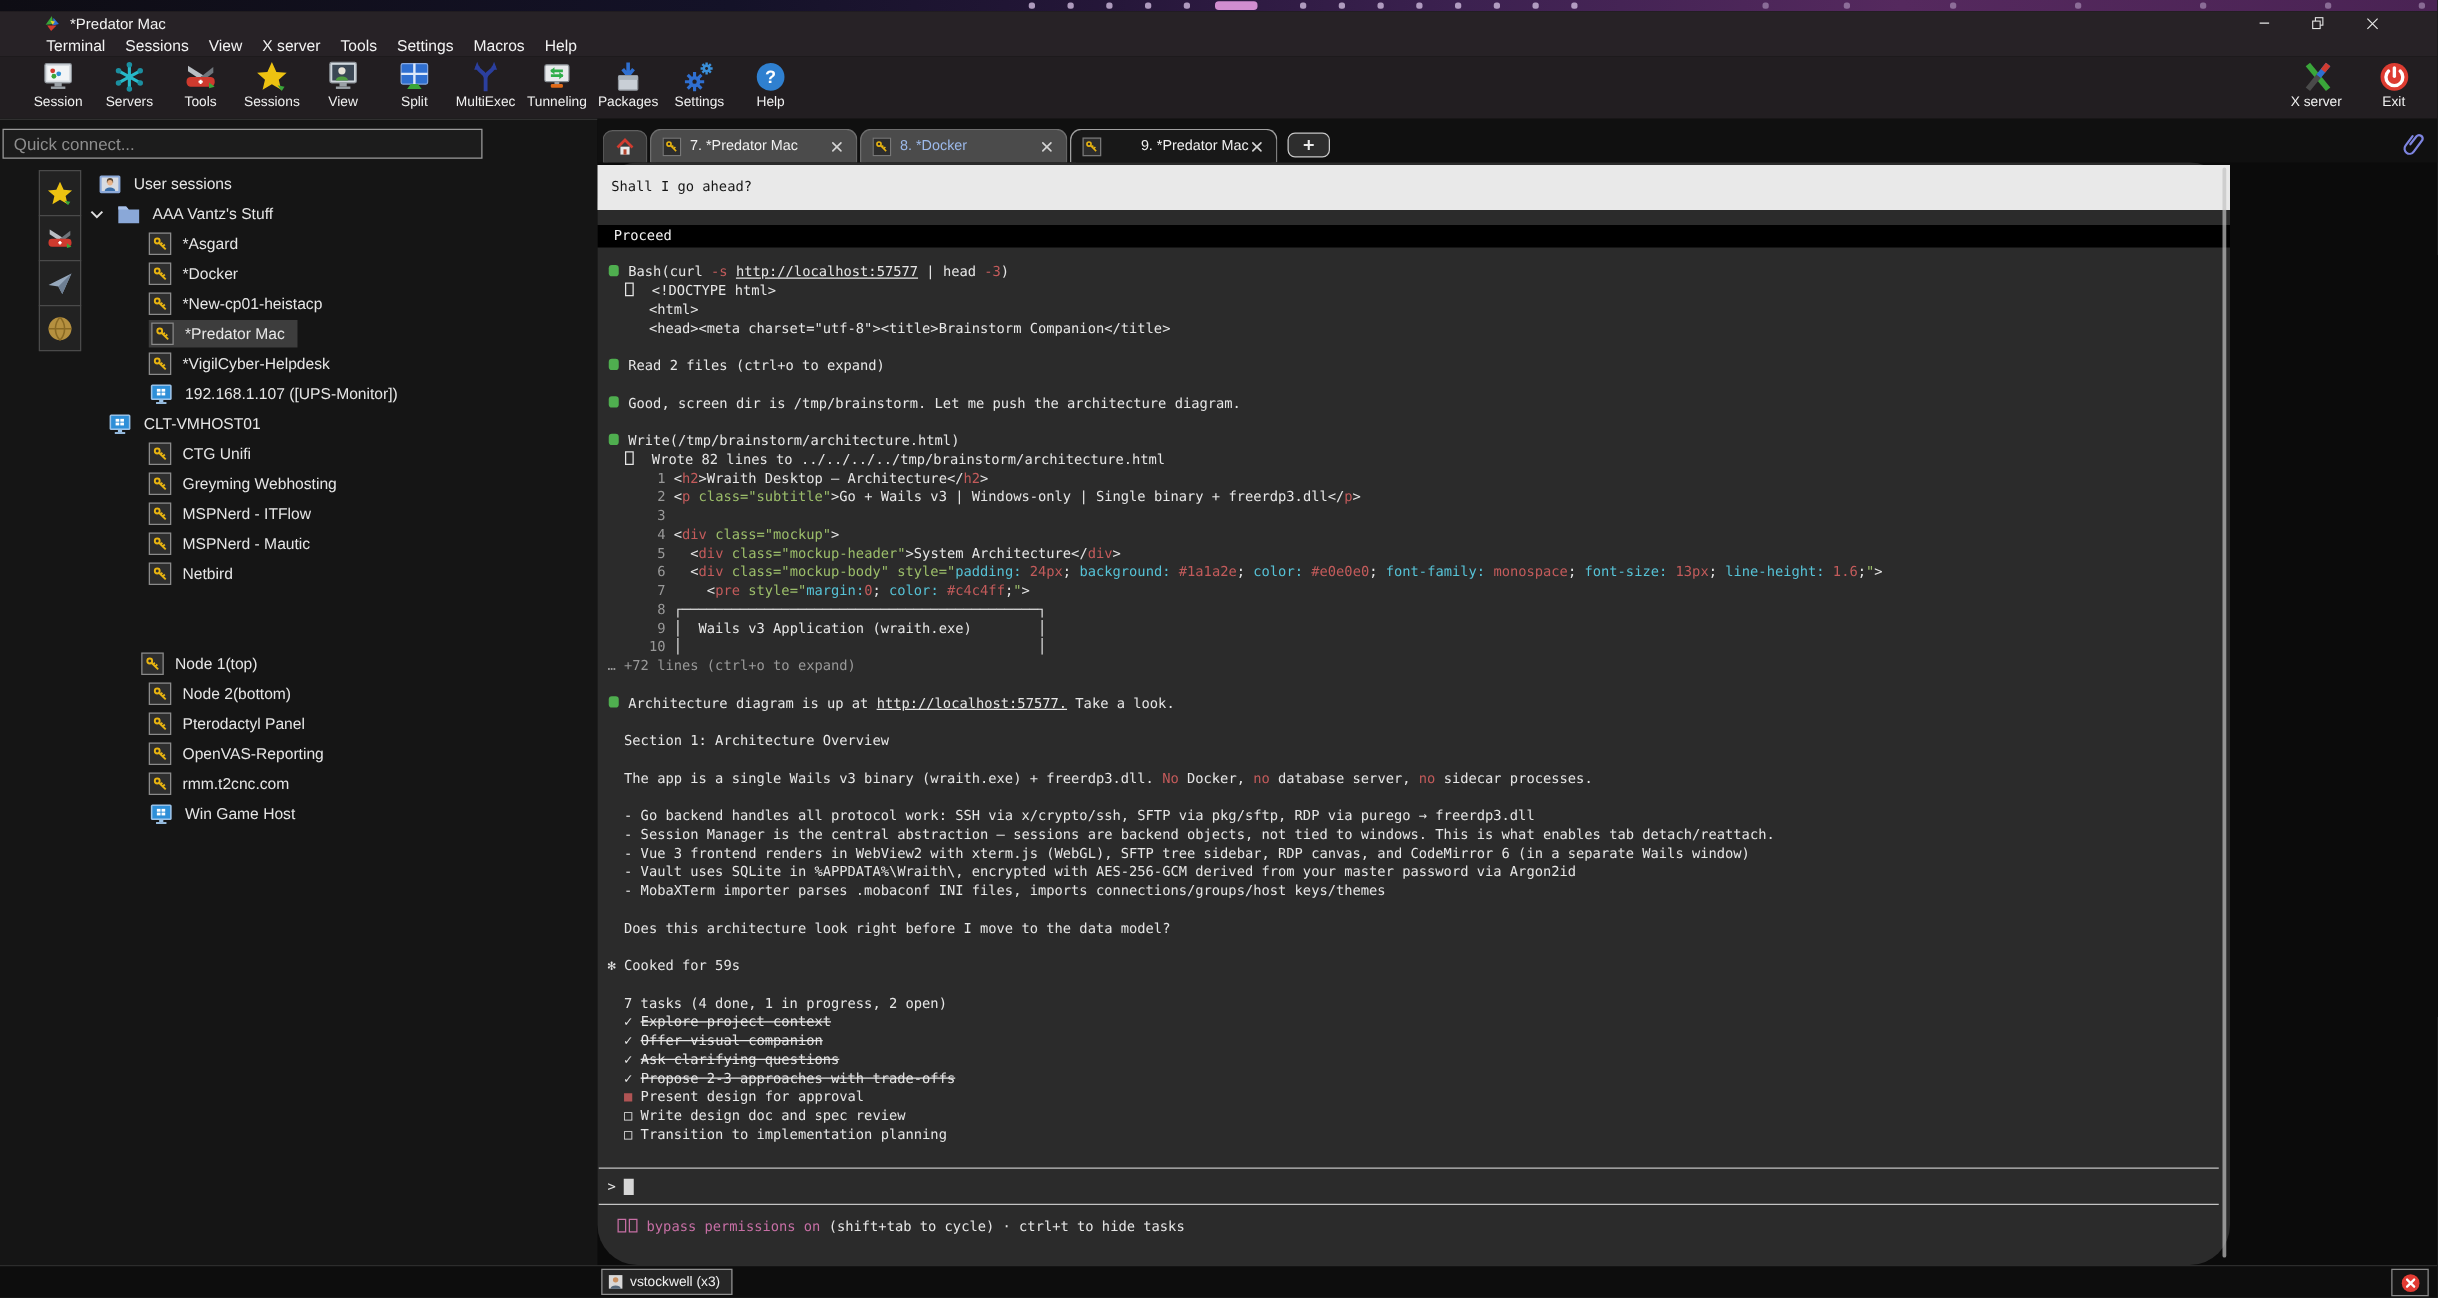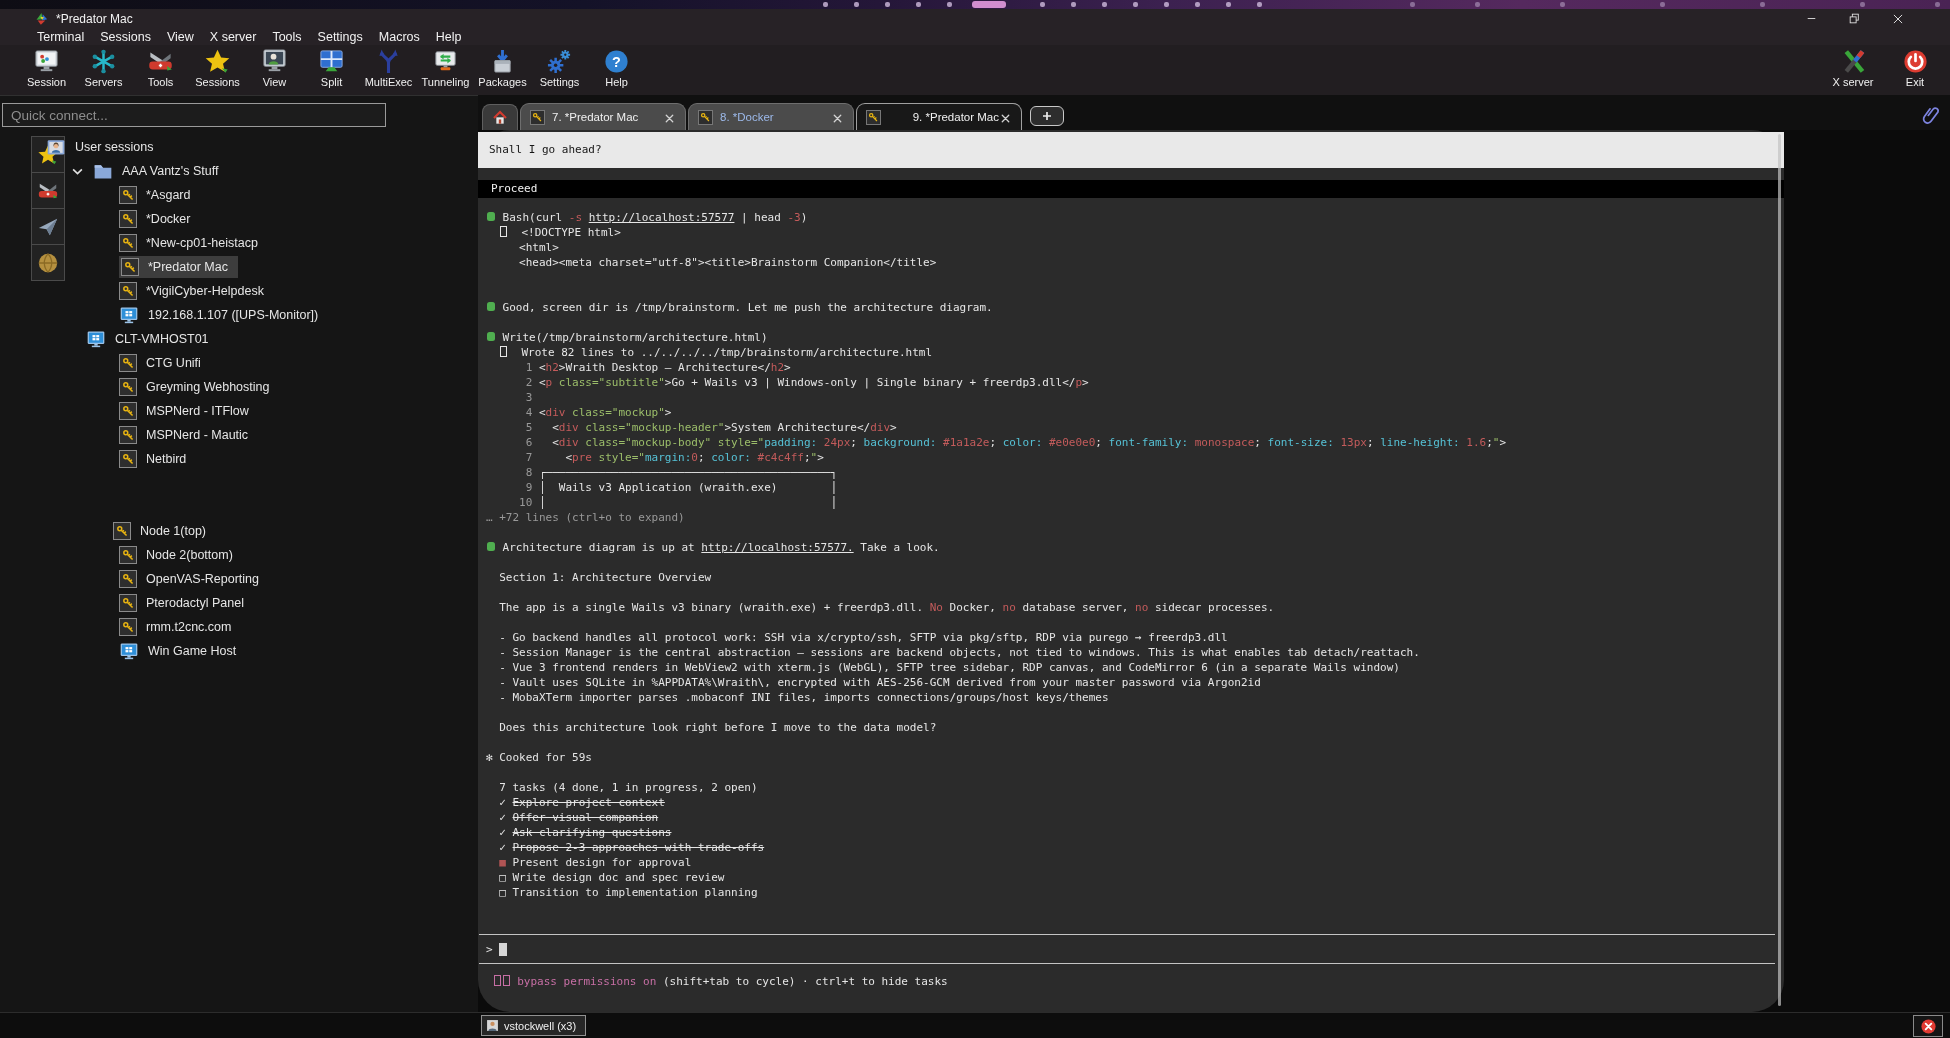--- a/index.html
+++ b/index.html
@@ -321,21 +321,21 @@
       <div class="rail-cell">
         <span style="display: flex;">
           <svg viewBox="0 0 24 24">
             <circle cx="12" cy="12" r="10" fill="#b5903f"></circle>
             <path d="M2 12 h20 M12 2 a14.5 14.5 0 0 1 0 20 M12 2 a14.5 14.5 0 0 0 0 20" stroke="#8a6a24" stroke-width="1.4" fill="none"></path>
           </svg>
         </span>
       </div>
     </div>
   <div id="tree">
-      <div class="trow" style="padding-left: 46px;">
+      <div class="trow" style="padding-left: 78px;">
         <span class="flat-ic" style="display: flex;">
           <svg viewBox="0 0 24 24">
             <rect x="2" y="4" width="20" height="17" rx="1.5" fill="#8aa8d8"></rect>
             <rect x="4" y="6" width="16" height="13" fill="#d8dce2"></rect>
             <path d="M9 9.5 a3 3 0 0 1 6 0 v1.5 h-6 z" fill="#5a4632"></path>
             <circle cx="12" cy="11" r="2.6" fill="#e8b48a"></circle>
             <path d="M7 19 c0-4.5 10-4.5 10 0 z" fill="#3a6ea8"></path>
           </svg>
         </span>
         <span class="lbl">User sessions</span>
@@ -498,30 +498,30 @@
         </span>
         <span class="lbl">Node 2(bottom)</span>
       </div>
       <div class="trow" style="padding-left: 119px;">
         <span class="keybox">
           <svg viewBox="0 0 24 24">
             <circle cx="7" cy="7" r="3.6" fill="none" stroke="#e8b411" stroke-width="2.8"></circle>
             <path d="M9.6 9.6 L19.5 19.5 M15 15 l3.2-2.8 M12 12 l2.6-2.3" stroke="#e8b411" stroke-width="2.8" fill="none"></path>
           </svg>
         </span>
+        <span class="lbl">Pterodactyl Panel</span>
+      </div>
+      <div class="trow" style="padding-left: 119px;">
+        <span class="keybox">
+          <svg viewBox="0 0 24 24">
+            <circle cx="7" cy="7" r="3.6" fill="none" stroke="#e8b411" stroke-width="2.8"></circle>
+            <path d="M9.6 9.6 L19.5 19.5 M15 15 l3.2-2.8 M12 12 l2.6-2.3" stroke="#e8b411" stroke-width="2.8" fill="none"></path>
+          </svg>
+        </span>
         <span class="lbl">OpenVAS-Reporting</span>
-      </div>
-      <div class="trow" style="padding-left: 119px;">
-        <span class="keybox">
-          <svg viewBox="0 0 24 24">
-            <circle cx="7" cy="7" r="3.6" fill="none" stroke="#e8b411" stroke-width="2.8"></circle>
-            <path d="M9.6 9.6 L19.5 19.5 M15 15 l3.2-2.8 M12 12 l2.6-2.3" stroke="#e8b411" stroke-width="2.8" fill="none"></path>
-          </svg>
-        </span>
-        <span class="lbl">Pterodactyl Panel</span>
       </div>
       <div class="trow" style="padding-left: 119px;">
         <span class="keybox">
           <svg viewBox="0 0 24 24">
             <circle cx="7" cy="7" r="3.6" fill="none" stroke="#e8b411" stroke-width="2.8"></circle>
             <path d="M9.6 9.6 L19.5 19.5 M15 15 l3.2-2.8 M12 12 l2.6-2.3" stroke="#e8b411" stroke-width="2.8" fill="none"></path>
           </svg>
         </span>
         <span class="lbl">rmm.t2cnc.com</span>
       </div>
@@ -605,20 +605,21 @@
 
 <div id="terminal">
   <div id="banner">Shall I go ahead?</div>
   <div id="proceedrow">Proceed</div>
   <div id="tlines">
       <div class="t-line"><span class="bullet"></span><span> Bash(curl </span><span class="c-r">-s</span><span> </span><span class="c-u">http://localhost:57577</span><span> | head </span><span class="c-r">-3</span><span>)</span></div>
       <div class="t-line"><span>  </span><span class="tofu"></span><span>  &lt;!DOCTYPE html&gt;</span></div>
       <div class="t-line"><span>     &lt;html&gt;</span></div>
       <div class="t-line"><span>     &lt;head&gt;&lt;meta charset="utf-8"&gt;&lt;title&gt;Brainstorm Companion&lt;/title&gt;</span></div>
       <div class="t-line">&nbsp;</div>
+      <div class="t-line"><span class="bullet"></span><span> Read 2 files (ctrl+o to expand)</span></div>
       <div class="t-line">&nbsp;</div>
       <div class="t-line"><span class="bullet"></span><span> Good, screen dir is /tmp/brainstorm. Let me push the architecture diagram.</span></div>
       <div class="t-line">&nbsp;</div>
       <div class="t-line"><span class="bullet"></span><span> Write(/tmp/brainstorm/architecture.html)</span></div>
       <div class="t-line"><span>  </span><span class="tofu"></span><span>  Wrote 82 lines to ../../../../tmp/brainstorm/architecture.html</span></div>
       <div class="t-line"><span class="c-gy">      1 </span><span>&lt;</span><span class="c-r">h2</span><span>&gt;Wraith Desktop — Architecture&lt;/</span><span class="c-r">h2</span><span>&gt;</span></div>
       <div class="t-line"><span class="c-gy">      2 </span><span>&lt;</span><span class="c-r">p</span><span class="c-sg"> class="subtitle"</span><span>&gt;Go + Wails v3 | Windows-only | Single binary + freerdp3.dll&lt;/</span><span class="c-r">p</span><span>&gt;</span></div>
       <div class="t-line"><span class="c-gy">      3</span></div>
       <div class="t-line"><span class="c-gy">      4 </span><span>&lt;</span><span class="c-r">div</span><span class="c-sg"> class="mockup"</span><span>&gt;</span></div>
       <div class="t-line"><span class="c-gy">      5 </span><span>  &lt;</span><span class="c-r">div</span><span class="c-sg"> class="mockup-header"</span><span>&gt;System Architecture&lt;/</span><span class="c-r">div</span><span>&gt;</span></div>

